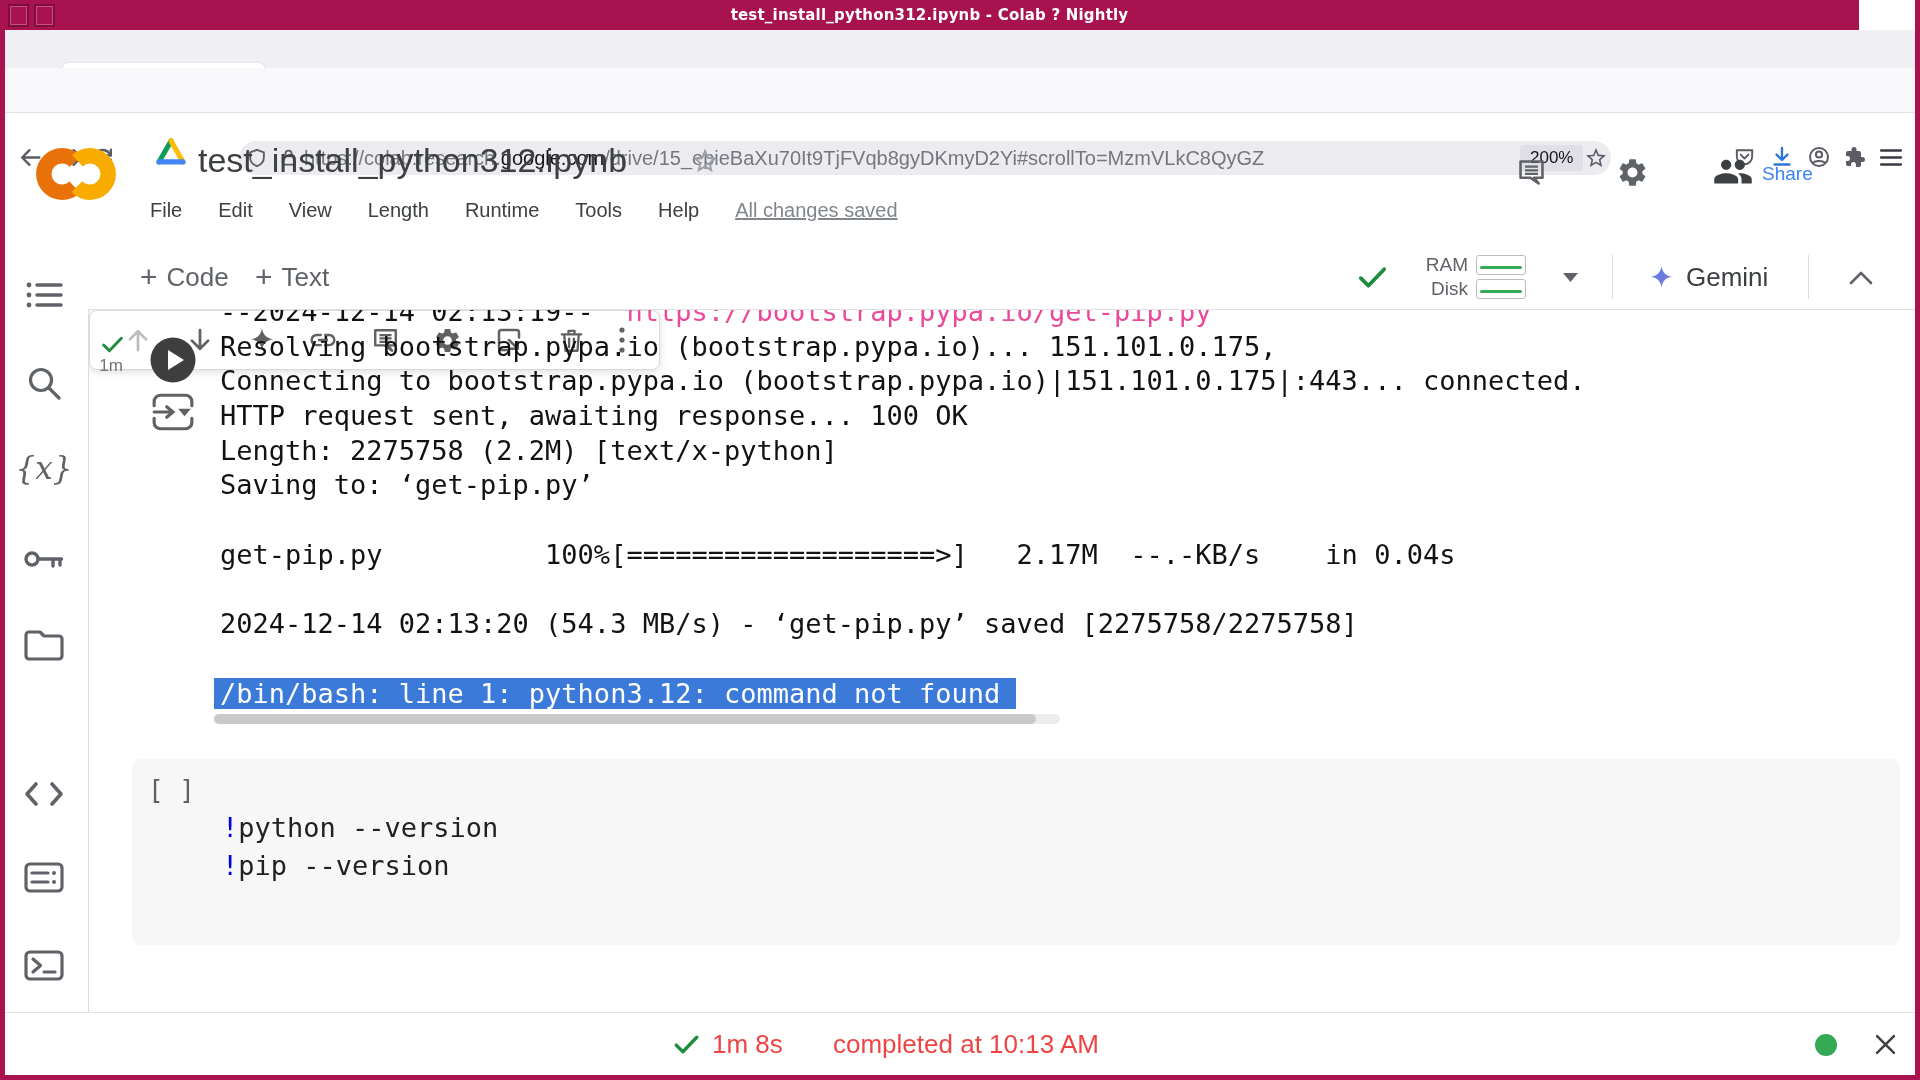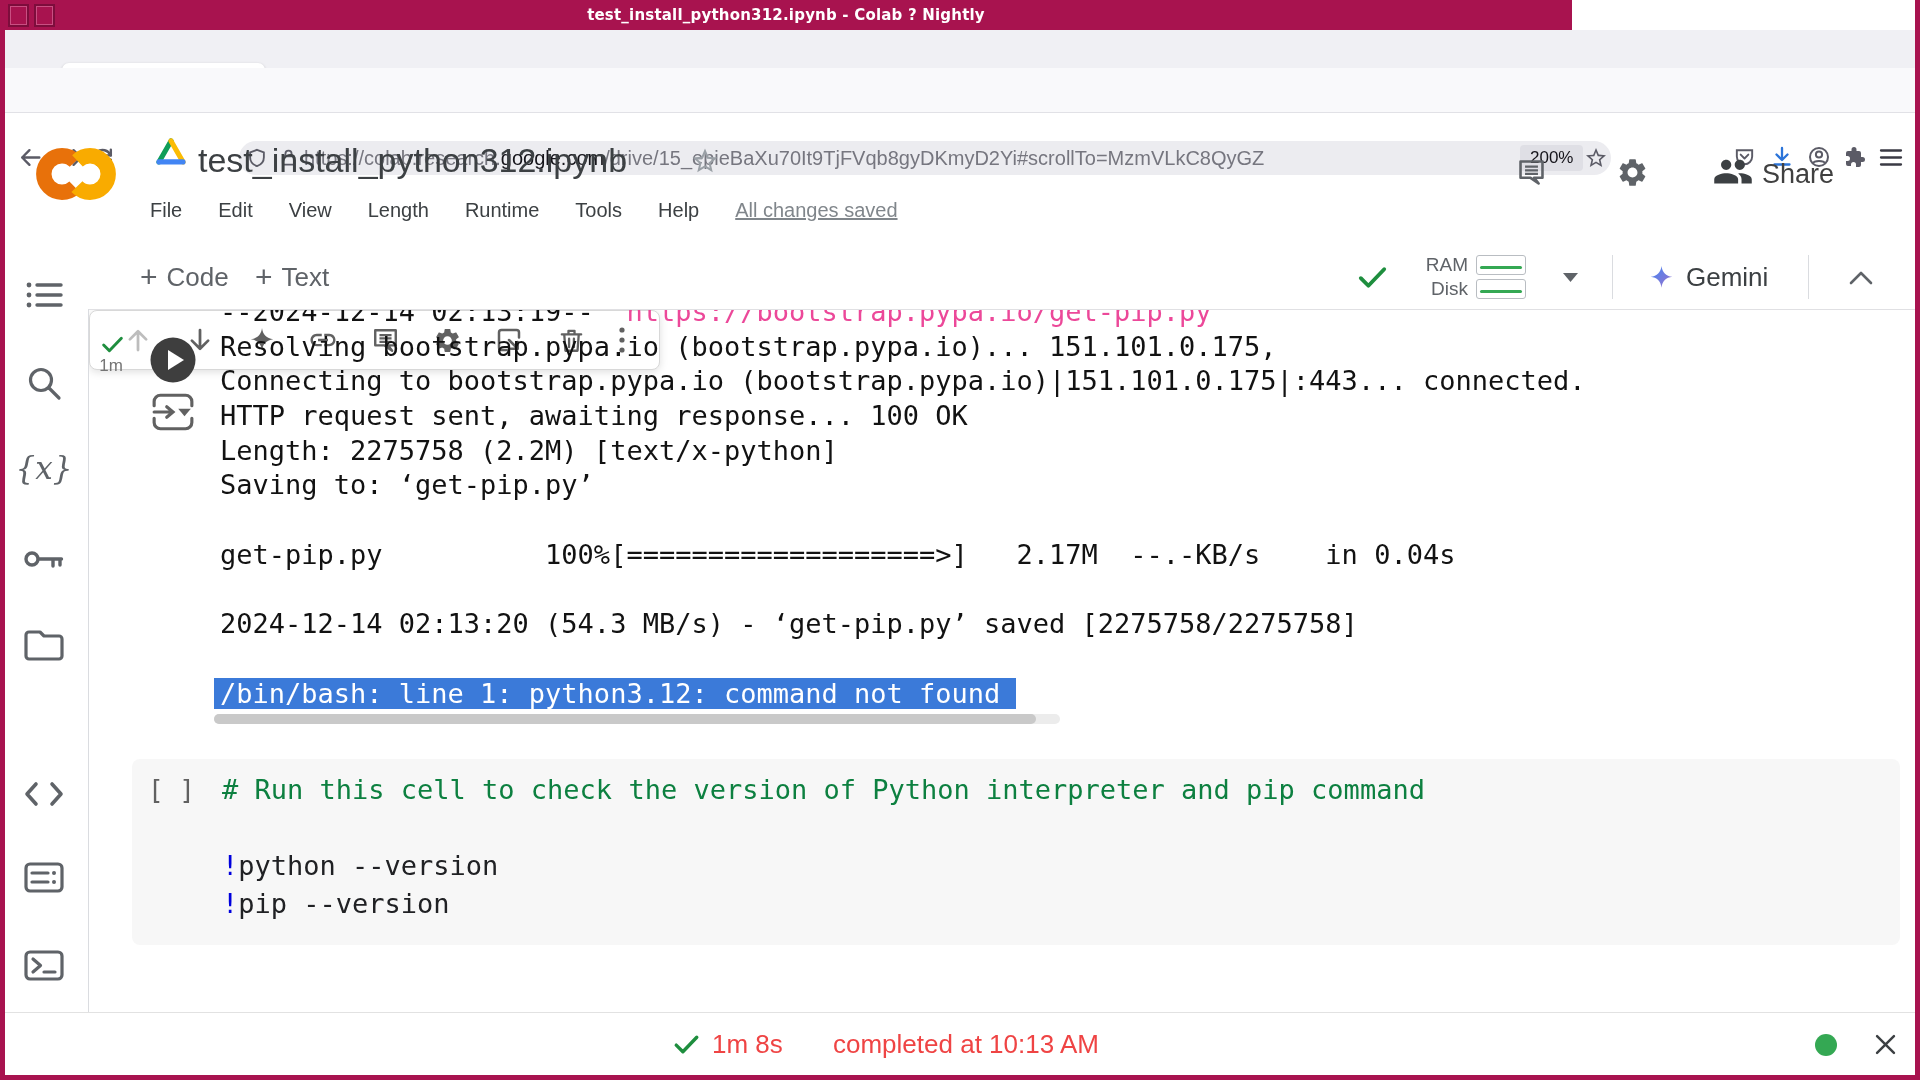--- a/index.html
+++ b/index.html
@@ -3,21 +3,21 @@
 <meta charset="utf-8">
 <style>
   html,body{margin:0;padding:0;background:#555;}
   .screen{position:relative;width:1920px;height:1080px;background:#fff;overflow:hidden;
           font-family:"Liberation Sans",sans-serif;-webkit-font-smoothing:antialiased;}
   .abs{position:absolute;}
   .mono{font-family:"DejaVu Sans Mono",monospace;}
   svg{display:block;}
 
   
-  .titlebar{left:0;top:0;width:1572px;height:30px;background:#a8134f;z-index:50;}
+  .titlebar{left:0;top:0;width:1859px;height:30px;background:#a8134f;z-index:50;}
   .titlebar-text{left:0;top:0;width:100%;text-align:center;color:#fff;
                  font:bold 15px/30px "DejaVu Sans",sans-serif;letter-spacing:.2px;}
   .wm-btn{width:17px;height:19px;border:2px solid #7d0d3c;box-shadow:inset 0 0 0 1px #c94f82;top:4px;}
   .frame-l{left:0;top:0;width:5px;height:1080px;background:#a8134f;z-index:60;}
   .frame-r{right:0;top:0;width:5px;height:1080px;background:#a8134f;z-index:60;}
   .frame-b{left:0;top:1075px;width:1920px;height:5px;background:#a8134f;z-index:60;}
 
   
   .tabstrip{left:0;top:30px;width:1920px;height:38px;background:#f0f0f4;}
   .tab{left:62px;top:33px;width:203px;height:31px;background:#fff;border-radius:7px;
@@ -33,21 +33,21 @@
   .urltext{left:304px;top:73px;height:34px;font-size:20px;line-height:34px;color:#76767f;white-space:nowrap;}
   .urlhost{color:#15141a;}
   .zoom-pill{left:1520px;top:77px;height:26px;padding:0 10px;border-radius:4px;background:#dfdfe5;
              font-size:17px;line-height:26px;color:#15141a;}
 
   
   .nb-title{left:198px;top:136px;font-size:34px;line-height:48px;color:#3c4043;}
   .menus{left:150px;top:192px;height:36px;display:flex;align-items:center;gap:36px;
          font-size:20px;color:#3c4043;}
   .saved{color:#80868b;text-decoration:underline;}
-  .share-label{left:1762px;top:156px;font-size:27px;line-height:36px;color:#404040;text-align:right;}
+  .share-label{left:1762px;top:156px;font-size:19px;line-height:36px;color:#3b82f6;text-align:right;}
 
   
   .ctoolbar{left:88px;top:245px;width:1832px;height:64px;background:#fff;border-bottom:1px solid #e0e0e3;}
   .addbtn{top:0;height:64px;display:flex;align-items:center;gap:9px;color:#5f6368;}
   .addbtn .plus{font-size:30px;font-weight:400;line-height:30px;}
   .addbtn .lbl{font-size:26px;}
   .resmeter{width:48px;height:18px;border:1px solid #b9bdc2;border-radius:3px;position:relative;background:#fff;}
   .resmeter i{position:absolute;left:3px;right:3px;top:10px;height:3px;background:#34a853;border-radius:2px;}
   .resrow{display:flex;align-items:center;gap:8px;height:24px;}
   .reslbl{width:50px;text-align:right;font-size:19px;color:#5f6368;}
@@ -450,21 +450,20 @@
             <circle cx="4" cy="5" r="2.6" fill="currentColor"></circle>
             <circle cx="4" cy="15" r="2.6" fill="currentColor"></circle>
             <circle cx="4" cy="25" r="2.6" fill="currentColor"></circle>
           </svg>
       </span>
     </div>
 
     <div class="abs cell2">
       <div class="abs c2gutter mono">[ ]</div>
       <div class="abs c2code mono">
-        <div class="cl comment"># Run this cell to check the version of Python interpreter and pip command</div>
         <div class="cl"></div>
         <div class="cl"><span class="bang">!</span><span>python --version</span></div>
         <div class="cl"><span class="bang">!</span><span>pip --version</span></div>
       </div>
     </div>
   </div>
 
   <div class="abs statusbar">
     <div class="abs" style="left:672px;top:17px;color:#1e8e3e;">
       <svg width="29" height="29">

